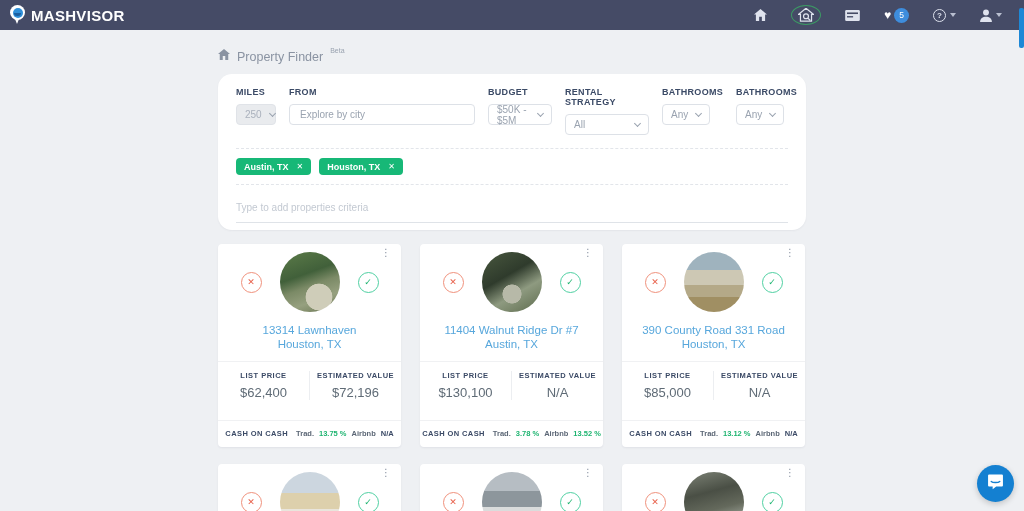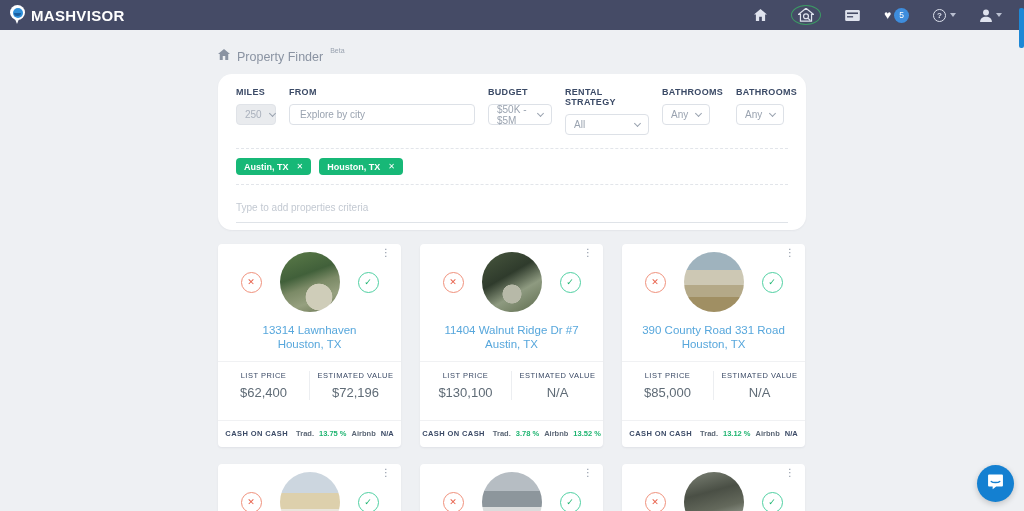--- a/index.html
+++ b/index.html
@@ -65,21 +65,21 @@
   .p2 { background:radial-gradient(circle at 50% 70%, #b7b9a8 0 18%, transparent 19%), linear-gradient(150deg,#49583f 0%, #2f3b2c 40%, #8e9a80 65%, #5c6a4c 100%); }
   .p3 { background:linear-gradient(180deg,#9fb3be 0 30%, #cdc8b4 30% 55%, #b4a988 55% 75%, #a08f63 75% 100%); }
   .p4 { background:linear-gradient(180deg,#ccd6df 0 35%, #ddd0ac 35% 62%, #e9e5dc 62% 80%, #c9c2ae 80% 100%); }
   .p5 { background:linear-gradient(180deg,#b6bdc3 0 32%, #8d969c 32% 58%, #dadcdc 58% 78%, #b9babb 78% 100%); }
   .p6 { background:linear-gradient(165deg,#7d8376 0%, #4a4f45 35%, #64695c 60%, #9aa095 80%, #6d7265 100%); }
   .addr { margin-top:12px; text-align:center; color:#57a7dc; font-size:11.5px; line-height:13.5px; cursor:pointer; }
   .card hr { border:none; border-top:1px solid #f0f1f3; margin-top:10px; }
   .stats { display:flex; padding:9px 0 10px 0; }
   .stat { flex:1; text-align:center; }
   .stat + .stat { border-left:1px solid #eceef1; }
-  .slabel { font-size:7.5px; font-weight:normal; color:#3b4a66; letter-spacing:.5px; }
+  .slabel { font-size:7.5px; font-weight:bold; color:#3b4a66; letter-spacing:.5px; }
   .sval { font-size:13px; color:#5f6b76; margin-top:5px; }
   .cfoot { display:flex; align-items:center; justify-content:center; gap:5px; padding:8px 0 9px 0; font-size:7.5px; font-weight:bold; }
   .coc { color:#3b4a66; letter-spacing:.4px; margin-right:3px; }
   .mlab { color:#5b6675; }
   .mval { color:#3b4a66; }
   .mval.pos { color:#1db470;text-align:right; }
 
   
   .chat-btn { position:absolute; right:10px; bottom:9px; width:37px; height:37px; border-radius:50%; background:#1480d1; display:flex; align-items:center; justify-content:center; cursor:pointer; box-shadow:0 2px 6px rgba(0,0,0,.2); }
 </style>

